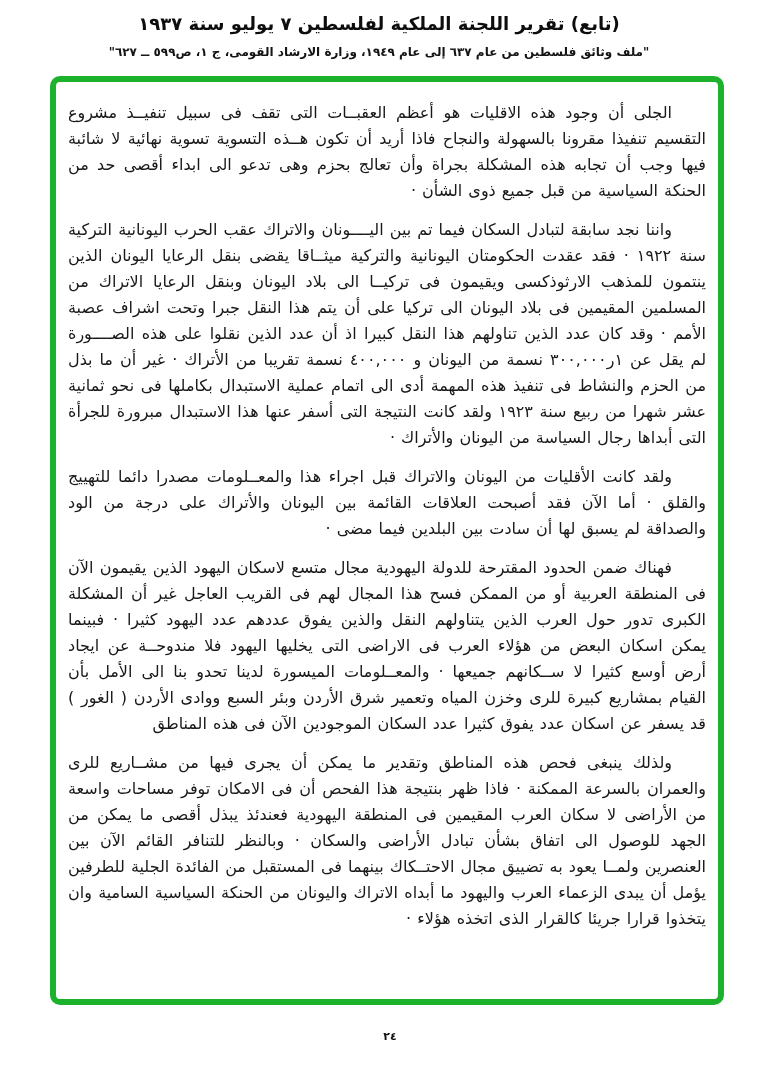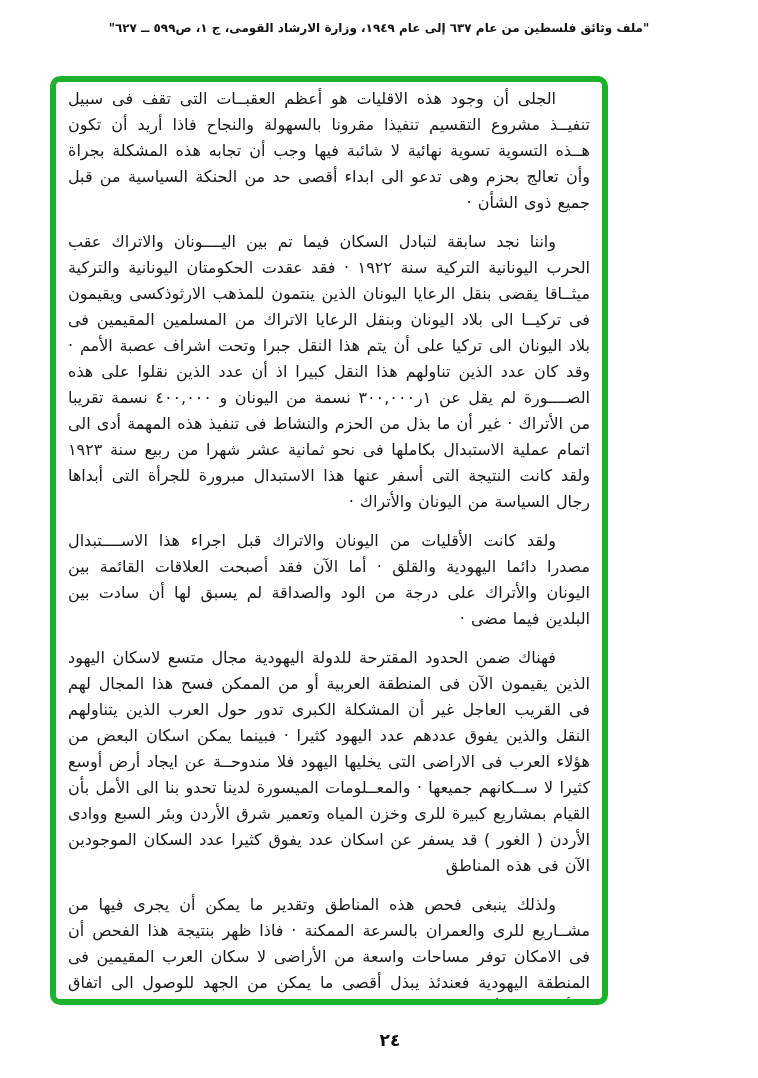--- a/index.html
+++ b/index.html
@@ -11,46 +11,47 @@
   .header{
     position:absolute;top:12px;left:0;right:0;text-align:center;direction:rtl;
   }
   .page-title{
     font-size:18px;font-weight:bold;color:#0d0d0d;letter-spacing:0;line-height:24px;
   }
   .source-line{
     font-size:12px;font-weight:bold;color:#141414;margin-top:8px;line-height:16px;
   }
   .frame{
-    position:absolute;left:50px;top:76px;width:558px;height:929px;
+    position:absolute;left:50px;top:76px;width:674px;height:929px;
     box-sizing:border-box;border:6px solid #6d28d9;border-radius:10px;
-    padding:4px 12px 0 12px;direction:rtl;overflow:hidden;background:#ffffff;
+    padding:18px 12px 0 12px;direction:rtl;overflow:hidden;background:#ffffff;
   }
   .frame p{
     margin:0 0 13px 0;font-size:16px;line-height:26px;color:#181818;
     text-align:justify;text-indent:34px;word-spacing:1px;
   }
   .page-number{
     position:absolute;top:1030px;left:0;right:0;text-align:center;
-    font-size:17px;font-weight:bold;color:#0d0d0d;direction:rtl;
+    font-size:11px;font-weight:bold;color:#0d0d0d;direction:rtl;
     padding-left:22px; 
   }
 </style>
 </head>
 <body>
 
 <div class="page">
 
   <div class="header">
+    <div class="page-title">(تابع) تقرير اللجنة الملكية لفلسطين ٧ يوليو سنة ١٩٣٧</div>
     <div class="source-line">"ملف وثائق فلسطين من عام ٦٣٧ إلى عام ١٩٤٩، وزارة الارشاد القومى، ج ١، ص٥٩٩ ــ ٦٢٧"</div>
   </div>
 
   <div class="frame" style="border-color: rgb(28, 178, 44);">
     <p>الجلى أن وجود هذه الاقليات هو أعظم العقبــات التى تقف فى سبيل تنفيــذ مشروع التقسيم تنفيذا مقرونا بالسهولة والنجاح فاذا أريد أن تكون هــذه التسوية تسوية نهائية لا شائبة فيها وجب أن تجابه هذه المشكلة بجراة وأن تعالج بحزم وهى تدعو الى ابداء أقصى حد من الحنكة السياسية من قبل جميع ذوى الشأن ·</p>
     <p>واننا نجد سابقة لتبادل السكان فيما تم بين اليــــونان والاتراك عقب الحرب اليونانية التركية سنة ١٩٢٢ · فقد عقدت الحكومتان اليونانية والتركية ميثــاقا يقضى بنقل الرعايا اليونان الذين ينتمون للمذهب الارثوذكسى ويقيمون فى تركيــا الى بلاد اليونان وبنقل الرعايا الاتراك من المسلمين المقيمين فى بلاد اليونان الى تركيا على أن يتم هذا النقل جبرا وتحت اشراف عصبة الأمم · وقد كان عدد الذين تناولهم هذا النقل كبيرا اذ أن عدد الذين نقلوا على هذه الصــــورة لم يقل عن ١ر٣٠٠,٠٠٠ نسمة من اليونان و ٤٠٠,٠٠٠ نسمة تقريبا من الأتراك · غير أن ما بذل من الحزم والنشاط فى تنفيذ هذه المهمة أدى الى اتمام عملية الاستبدال بكاملها فى نحو ثمانية عشر شهرا من ربيع سنة ١٩٢٣ ولقد كانت النتيجة التى أسفر عنها هذا الاستبدال مبرورة للجرأة التى أبداها رجال السياسة من اليونان والأتراك ·</p>
-    <p>ولقد كانت الأقليات من اليونان والاتراك قبل اجراء هذا الاســــتبدال مصدرا دائما اليهودية والقلق · أما الآن فقد أصبحت العلاقات القائمة بين اليونان والأتراك على درجة من الود والصداقة لم يسبق لها أن سادت بين البلدين فيما مضى ·</p>
+    <p>ولقد كانت الأقليات من اليونان والاتراك قبل اجراء هذا والمعــلومات مصدرا دائما للتهييج والقلق · أما الآن فقد أصبحت العلاقات القائمة بين اليونان والأتراك على درجة من الود والصداقة لم يسبق لها أن سادت بين البلدين فيما مضى ·</p>
     <p>فهناك ضمن الحدود المقترحة للدولة اليهودية مجال متسع لاسكان اليهود الذين يقيمون الآن فى المنطقة العربية أو من الممكن فسح هذا المجال لهم فى القريب العاجل غير أن المشكلة الكبرى تدور حول العرب الذين يتناولهم النقل والذين يفوق عددهم عدد اليهود كثيرا · فبينما يمكن اسكان البعض من هؤلاء العرب فى الاراضى التى يخليها اليهود فلا مندوحــة عن ايجاد أرض أوسع كثيرا لا ســكانهم جميعها · والمعــلومات الميسورة لدينا تحدو بنا الى الأمل بأن القيام بمشاريع كبيرة للرى وخزن المياه وتعمير شرق الأردن وبئر السبع ووادى الأردن ( الغور ) قد يسفر عن اسكان عدد يفوق كثيرا عدد السكان الموجودين الآن فى هذه المناطق</p>
     <p>ولذلك ينبغى فحص هذه المناطق وتقدير ما يمكن أن يجرى فيها من مشــاريع للرى والعمران بالسرعة الممكنة · فاذا ظهر بنتيجة هذا الفحص أن فى الامكان توفر مساحات واسعة من الأراضى لا سكان العرب المقيمين فى المنطقة اليهودية فعندئذ يبذل أقصى ما يمكن من الجهد للوصول الى اتفاق بشأن تبادل الأراضى والسكان · وبالنظر للتنافر القائم الآن بين العنصرين ولمــا يعود به تضييق مجال الاحتــكاك بينهما فى المستقبل من الفائدة الجلية للطرفين يؤمل أن يبدى الزعماء العرب واليهود ما أبداه الاتراك واليونان من الحنكة السياسية السامية وان يتخذوا قرارا جريئا كالقرار الذى اتخذه هؤلاء ·</p>
   </div>
 
   <div class="page-number">٢٤</div>
 
 </div>
 
 </body></html>

